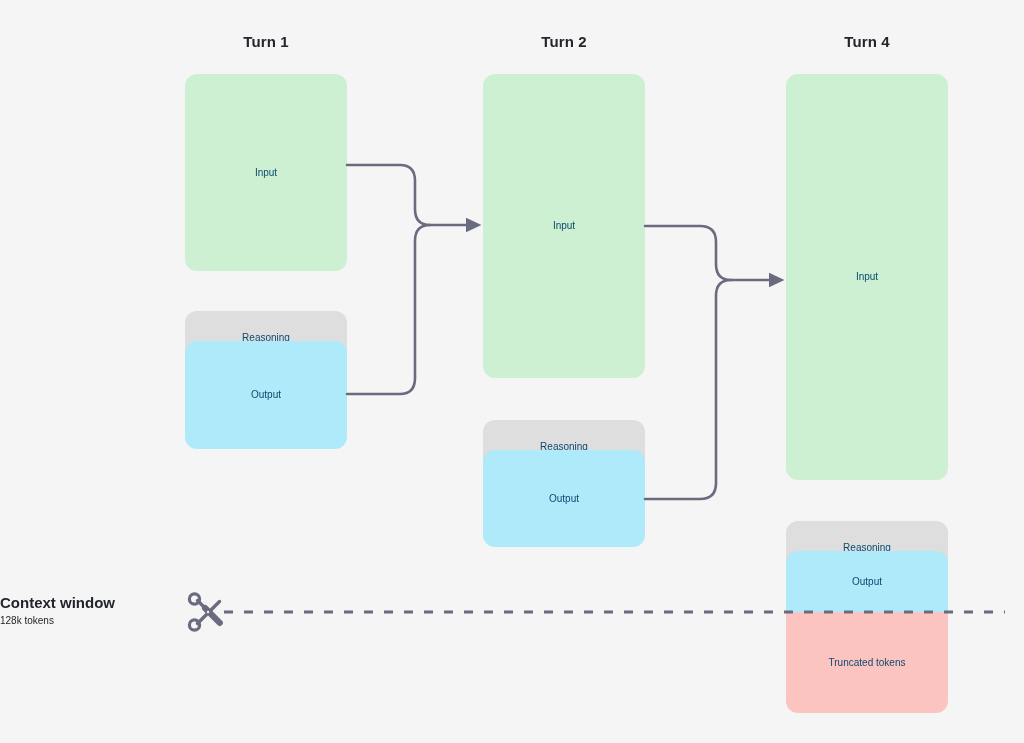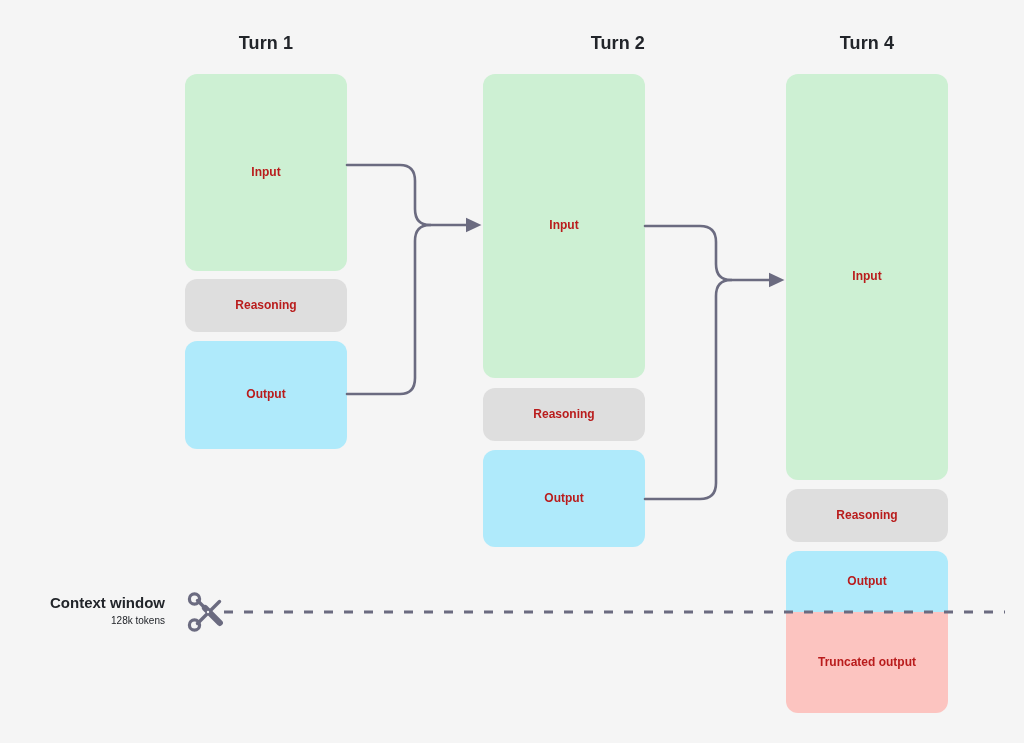--- a/index.html
+++ b/index.html
@@ -10,88 +10,86 @@
     overflow: hidden;
   }
   #canvas {
     position: relative;
     width: 1024px; height: 743px;
     background: #f5f5f5;
   }
 
   .col-title {
     position: absolute;
-    font-size: 18px;
+    font-size: 15px;
     font-weight: bold;
     color: #22252a;
     text-align: center;
     letter-spacing: 0.1px;
     white-space: nowrap;
   }
 
   .blk {
     position: absolute;
     display: flex;
     align-items: center;
     justify-content: center;
     border-radius: 12px;
-    font-size: 12px;
-    color: #b91c1c;
+    font-size: 10px;
+    color: #0c4a6e;
     text-align: center;
     line-height: 1.33;
-    font-weight: bold;
   }
   .blk.green  { background: #cdf0d3; }
-  .blk.gray   { background: #dedede; }
+  .blk.gray   { background: #dedede; margin-top: 32px; }
   .blk.blue   { background: #afeafb; }
   .blk.pink   { background: #fcc4c0; }
 
   
   .blk.flat-bottom { border-bottom-left-radius: 0; border-bottom-right-radius: 0; }
   .blk.flat-top    { border-top-left-radius: 0; border-top-right-radius: 0; }
 
   svg.overlay {
     position: absolute;
     left: 0; top: 0;
     width: 1024px; height: 743px;
     pointer-events: none;
     overflow: visible;
   }
 
   .ctx-label {
     position: absolute;
-    text-align: right;
+    text-align: left;
     color: #22252a;
     white-space: nowrap;
-    padding-left: 20px;
   }
   .ctx-label .l1 { font-size: 15px; font-weight: bold; display: block; line-height: 1.45; }
   .ctx-label .l2 { font-size: 10px; font-weight: normal; display: block; line-height: 1.45; }
 </style>
 </head>
 <body>
 
 <div id="canvas">
 
   <div class="col-title" style="left:185px; top:33px; width:162px;">Turn 1</div>
-  <div class="col-title" style="left:483px; top:33px; width:162px;text-align:right;">Turn 2</div>
+  <div class="col-title" style="left:483px; top:33px; width:162px;">Turn 2</div>
   <div class="col-title" style="left:786px; top:33px; width:162px;">Turn 4</div>
 
   <div class="blk green" style="left:185px; top:74px; width:162px; height:197px;">Input</div>
   <div class="blk gray" style="left:185px; top:279px; width:162px; height:53px;">Reasoning</div>
   <div class="blk blue" style="left:185px; top:341px; width:162px; height:108px;">Output</div>
 
   <div class="blk green" style="left:483px; top:74px; width:162px; height:304px;">Input</div>
   <div class="blk gray" style="left:483px; top:388px; width:162px; height:53px;">Reasoning</div>
   <div class="blk blue" style="left:483px; top:450px; width:162px; height:97px;">Output</div>
 
   <div class="blk green" style="left:786px; top:74px; width:162px; height:406px;">Input</div>
   <div class="blk gray" style="left:786px; top:489px; width:162px; height:53px;">Reasoning</div>
   <div class="blk blue flat-bottom" style="left:786px; top:551px; width:162px; height:61px;">Output</div>
-  <div class="blk pink flat-top" style="left:786px; top:612px; width:162px; height:101px;">Truncated output</div>
+  <div class="blk pink flat-top" style="left:786px; top:612px; width:162px; height:101px;">Truncated tokens</div>
 
   <div class="ctx-label" style="left:0px; top:592px; width:165px;">
     <span class="l1">Context window</span>
     <span class="l2">128k tokens</span>
   </div>
 
   <svg class="overlay" viewBox="0 0 1024 743">
     <defs>
       <marker id="arrowhead" markerWidth="7" markerHeight="7" refX="1.2" refY="3.0" orient="auto" markerUnits="strokeWidth">
         <path d="M0,0.2 L6.0,3.0 L0,5.8 Z" fill="#6b6b80"></path>

